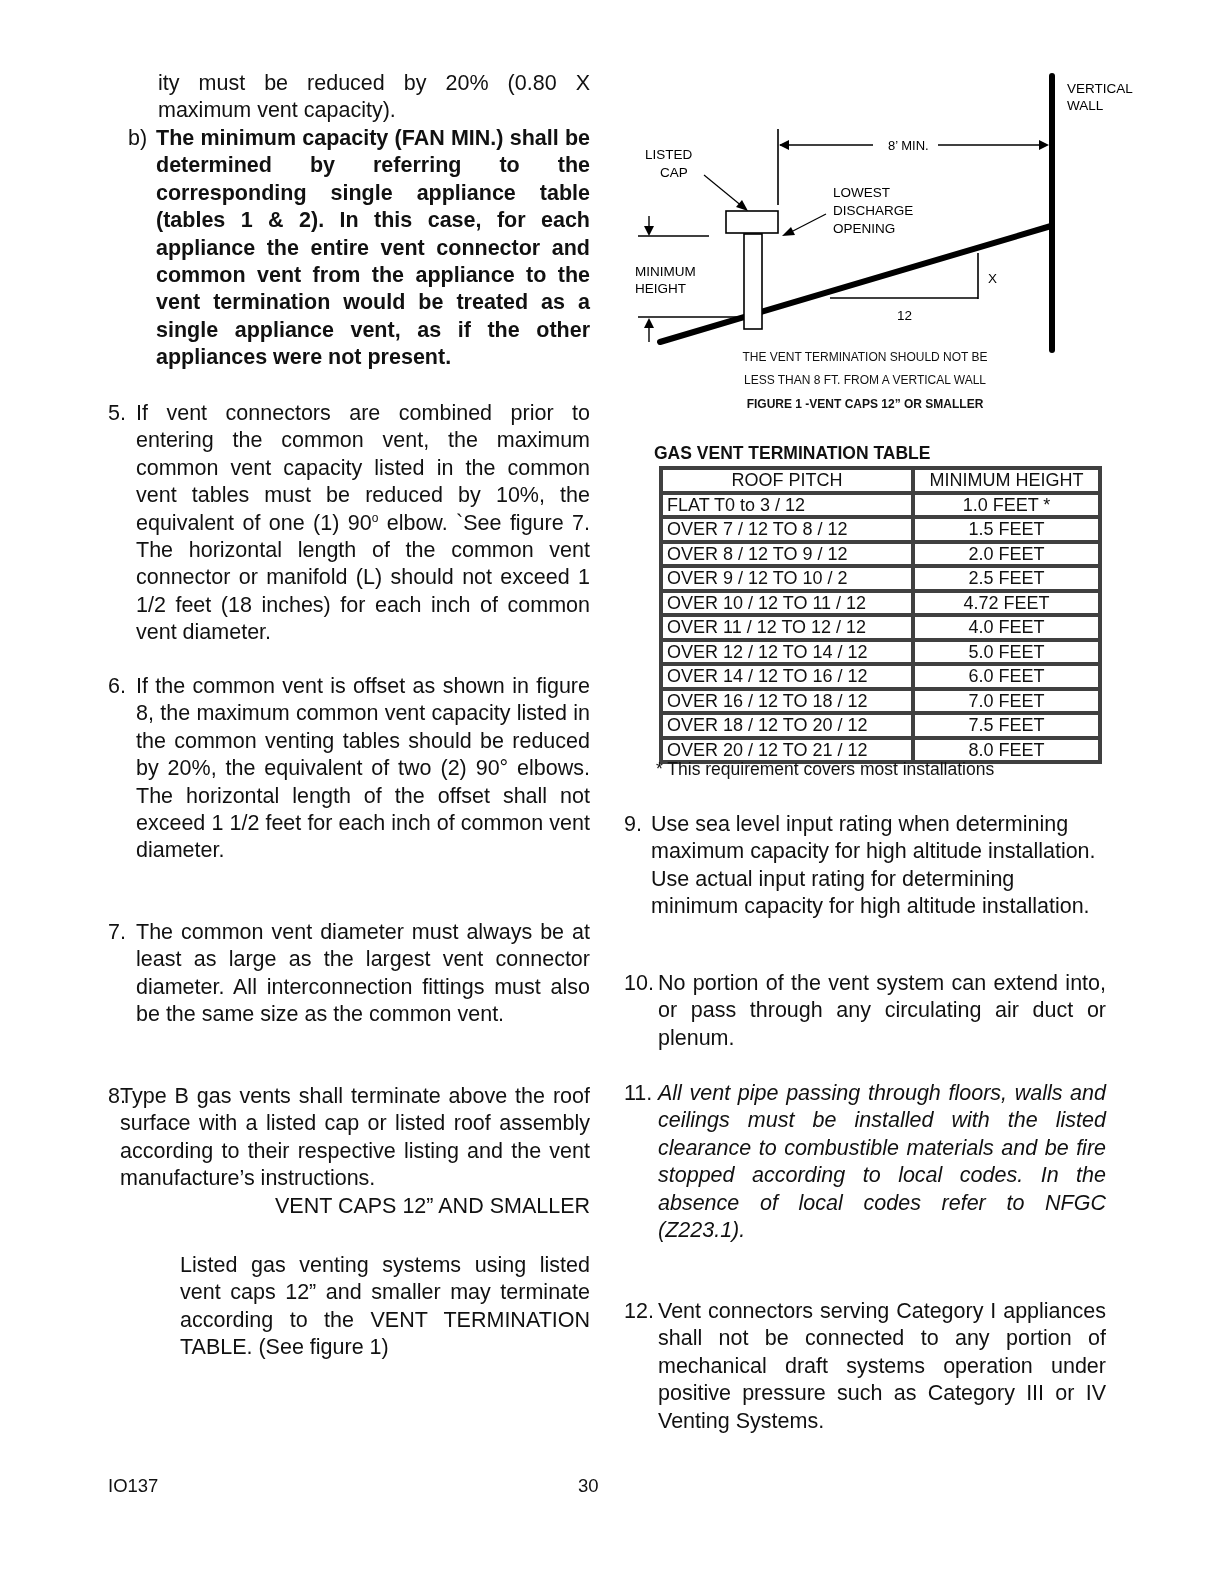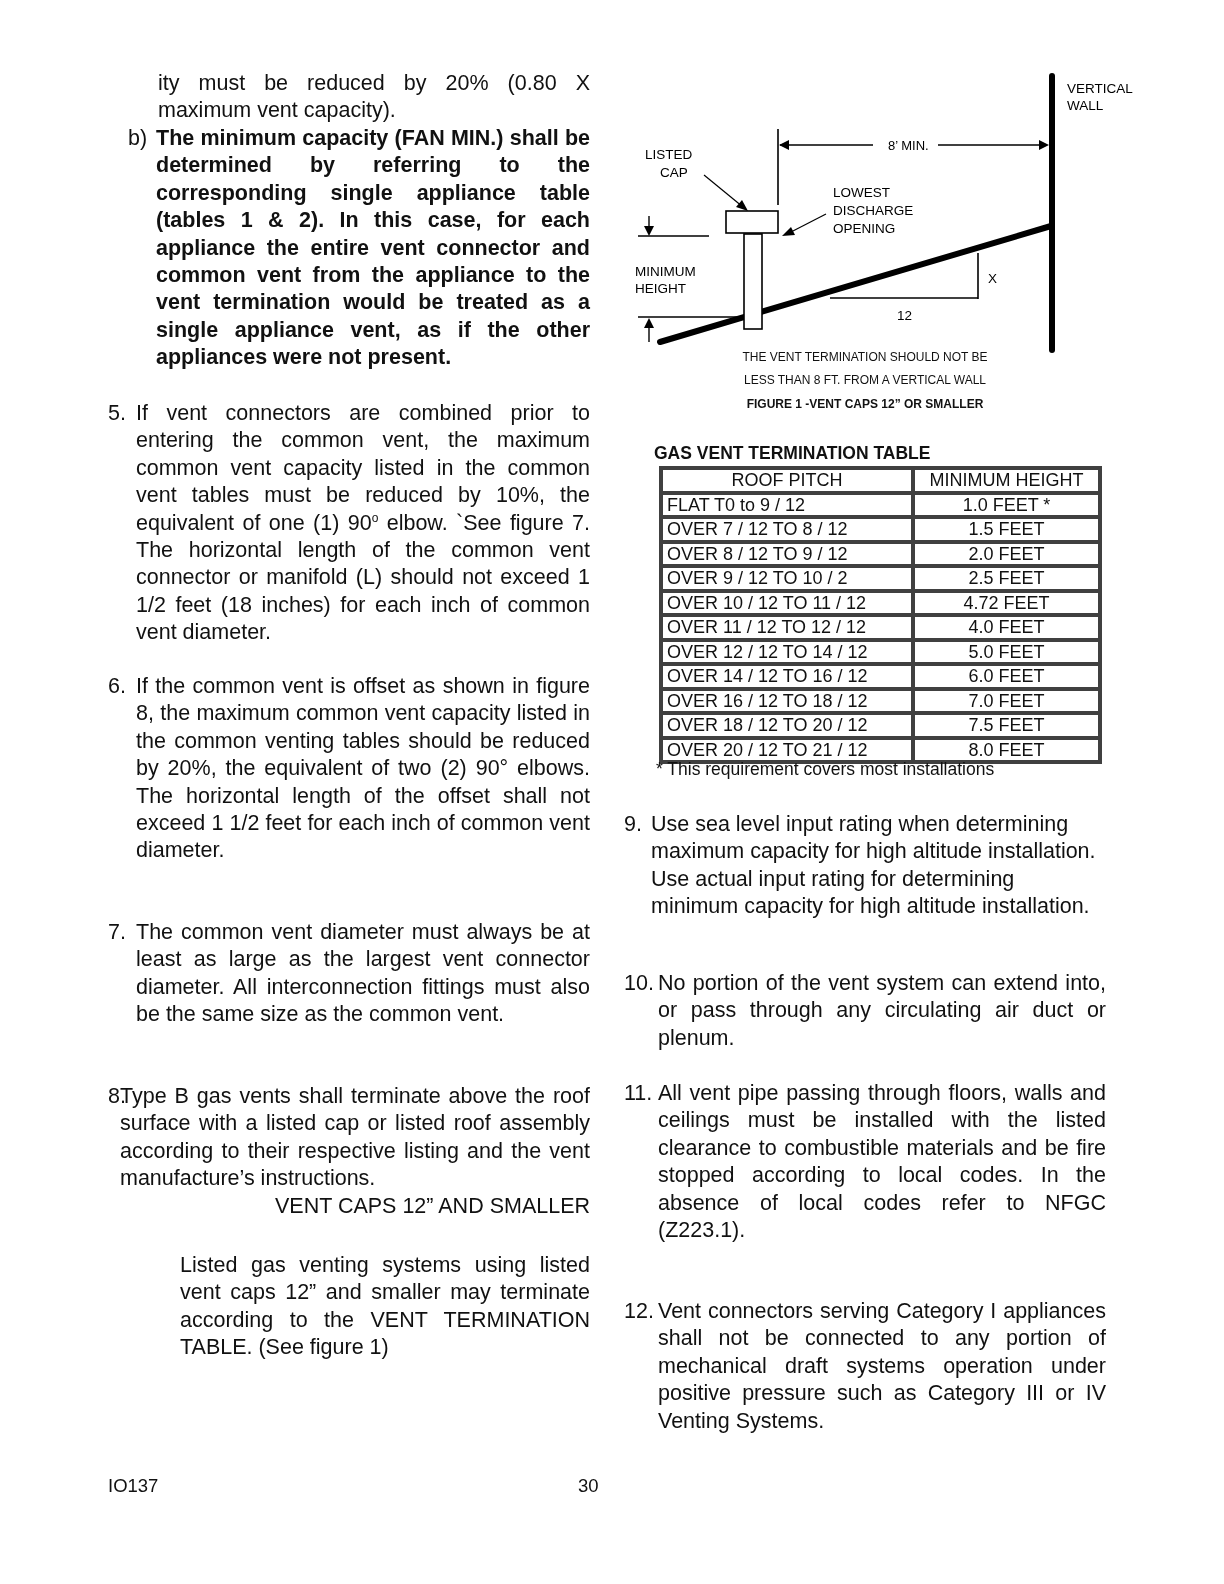--- a/index.html
+++ b/index.html
@@ -112,21 +112,21 @@
 <div class="tbl-title">GAS VENT TERMINATION TABLE</div>
 <table class="vt">
   <thead>
     <tr>
       <th class="c1">ROOF PITCH</th>
       <th class="c2">MINIMUM HEIGHT</th>
     </tr>
   </thead>
   <tbody>
     <tr>
-        <td class="c1">FLAT T0 to 9 / 12</td>
+        <td class="c1">FLAT T0 to 3 / 12</td>
         <td class="c2">1.0 FEET *</td>
       </tr>
     <tr>
         <td class="c1">OVER 7 / 12 TO 8 / 12</td>
         <td class="c2">1.5 FEET</td>
       </tr>
     <tr>
         <td class="c1">OVER 8 / 12 TO 9 / 12</td>
         <td class="c2">2.0 FEET</td>
       </tr>
@@ -170,21 +170,21 @@
   <div class="item" style="position:absolute; top:811px; left:4px; width:482px;">
     <span class="num">9.</span>
     <div style="margin-left:27px;">Use sea level input rating when determining maximum capacity for high altitude installation. Use actual input rating for determining minimum capacity for high altitude installation.</div>
   </div>
   <div class="item" style="position:absolute; top:970px; left:4px; width:482px;">
     <span class="num">10.</span>
     <div class="j" style="margin-left:34px;">No portion of the vent system can extend into, or pass through any circulating air duct or plenum.</div>
   </div>
   <div class="item" style="position:absolute; top:1080px; left:4px; width:482px;">
     <span class="num">11.</span>
-    <div class="j" style="margin-left:34px;">All vent pipe passing through floors, walls and ceilings must be installed with the listed clearance to combustible materials and be fire stopped according to local codes. In the absence of local codes refer to NFGC (Z223.1).</div>
+    <div class="j" style="margin-left:34px;font-style:italic;">All vent pipe passing through floors, walls and ceilings must be installed with the listed clearance to combustible materials and be fire stopped according to local codes. In the absence of local codes refer to NFGC (Z223.1).</div>
   </div>
   <div class="item" style="position:absolute; top:1298px; left:4px; width:482px;">
     <span class="num">12.</span>
     <div class="j" style="margin-left:34px;">Vent connectors serving Category I appliances shall not be connected to any portion of mechanical draft systems operation under positive pressure such as Category III or IV Venting Systems.</div>
   </div>
 </div>
 
 <div class="footer" style="left:108px;">IO137</div>
 <div class="footer" style="left:578px;">30</div>
 

